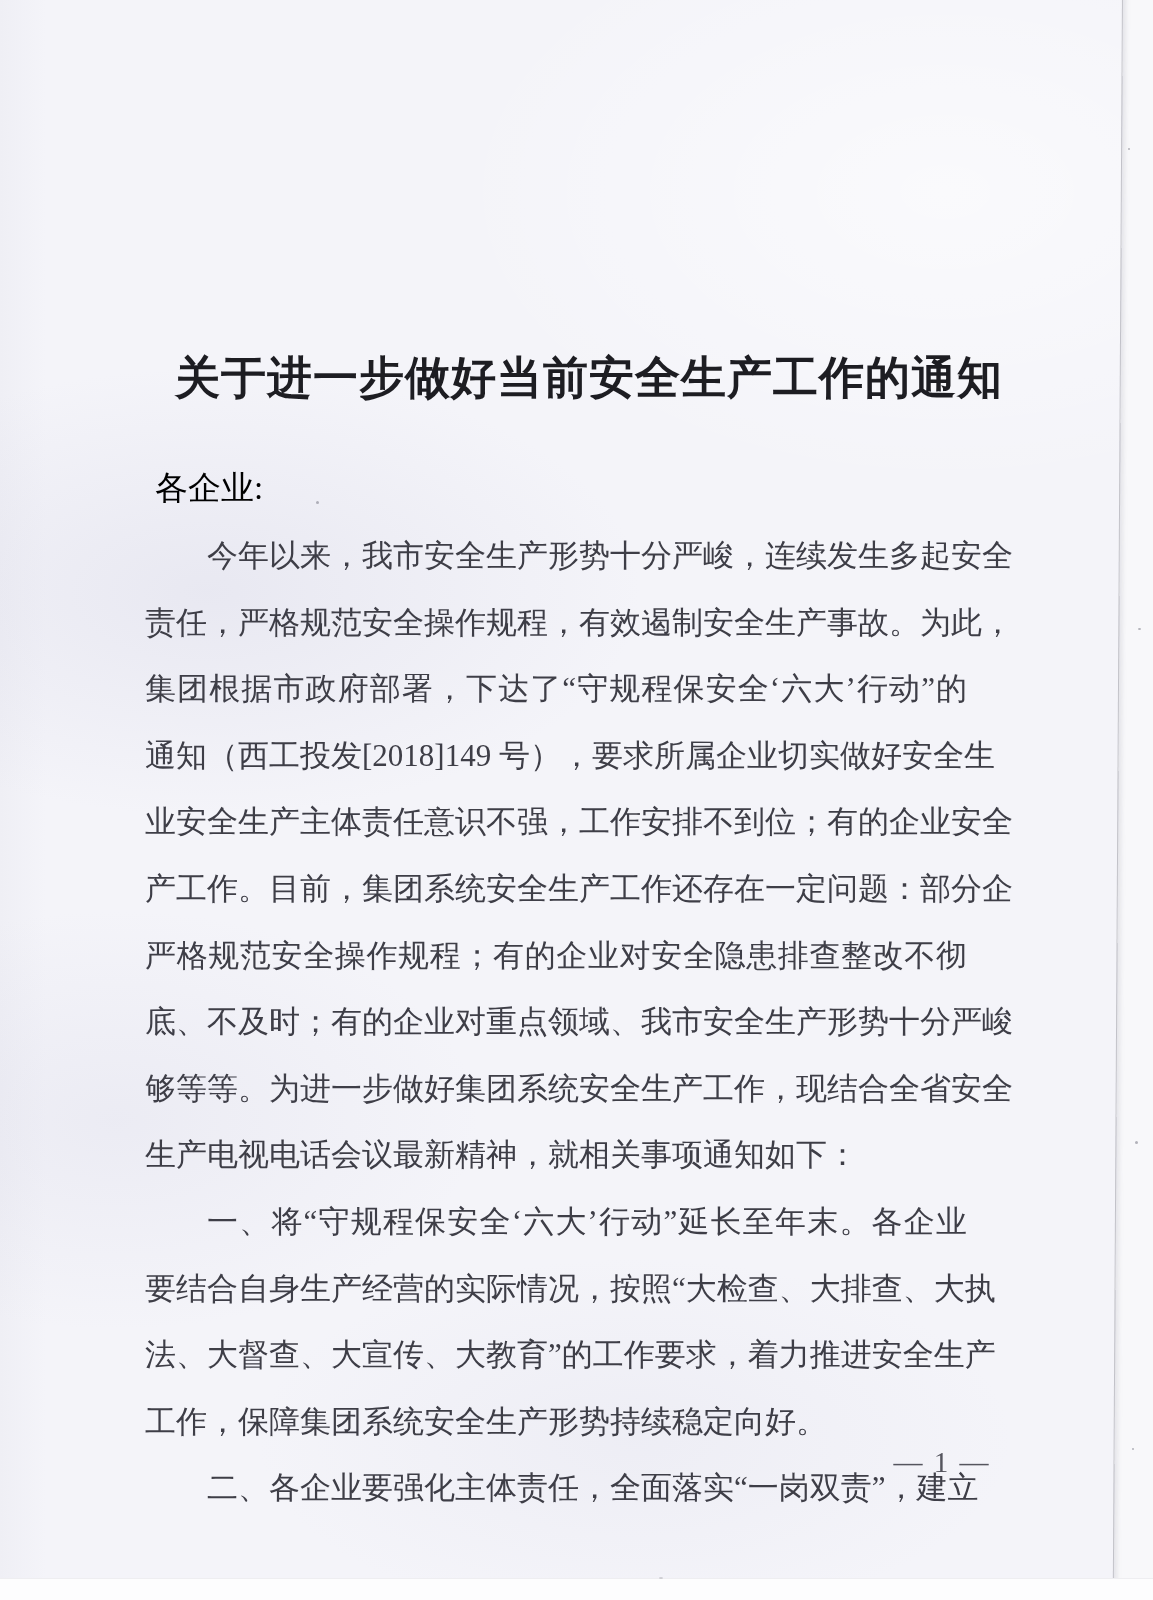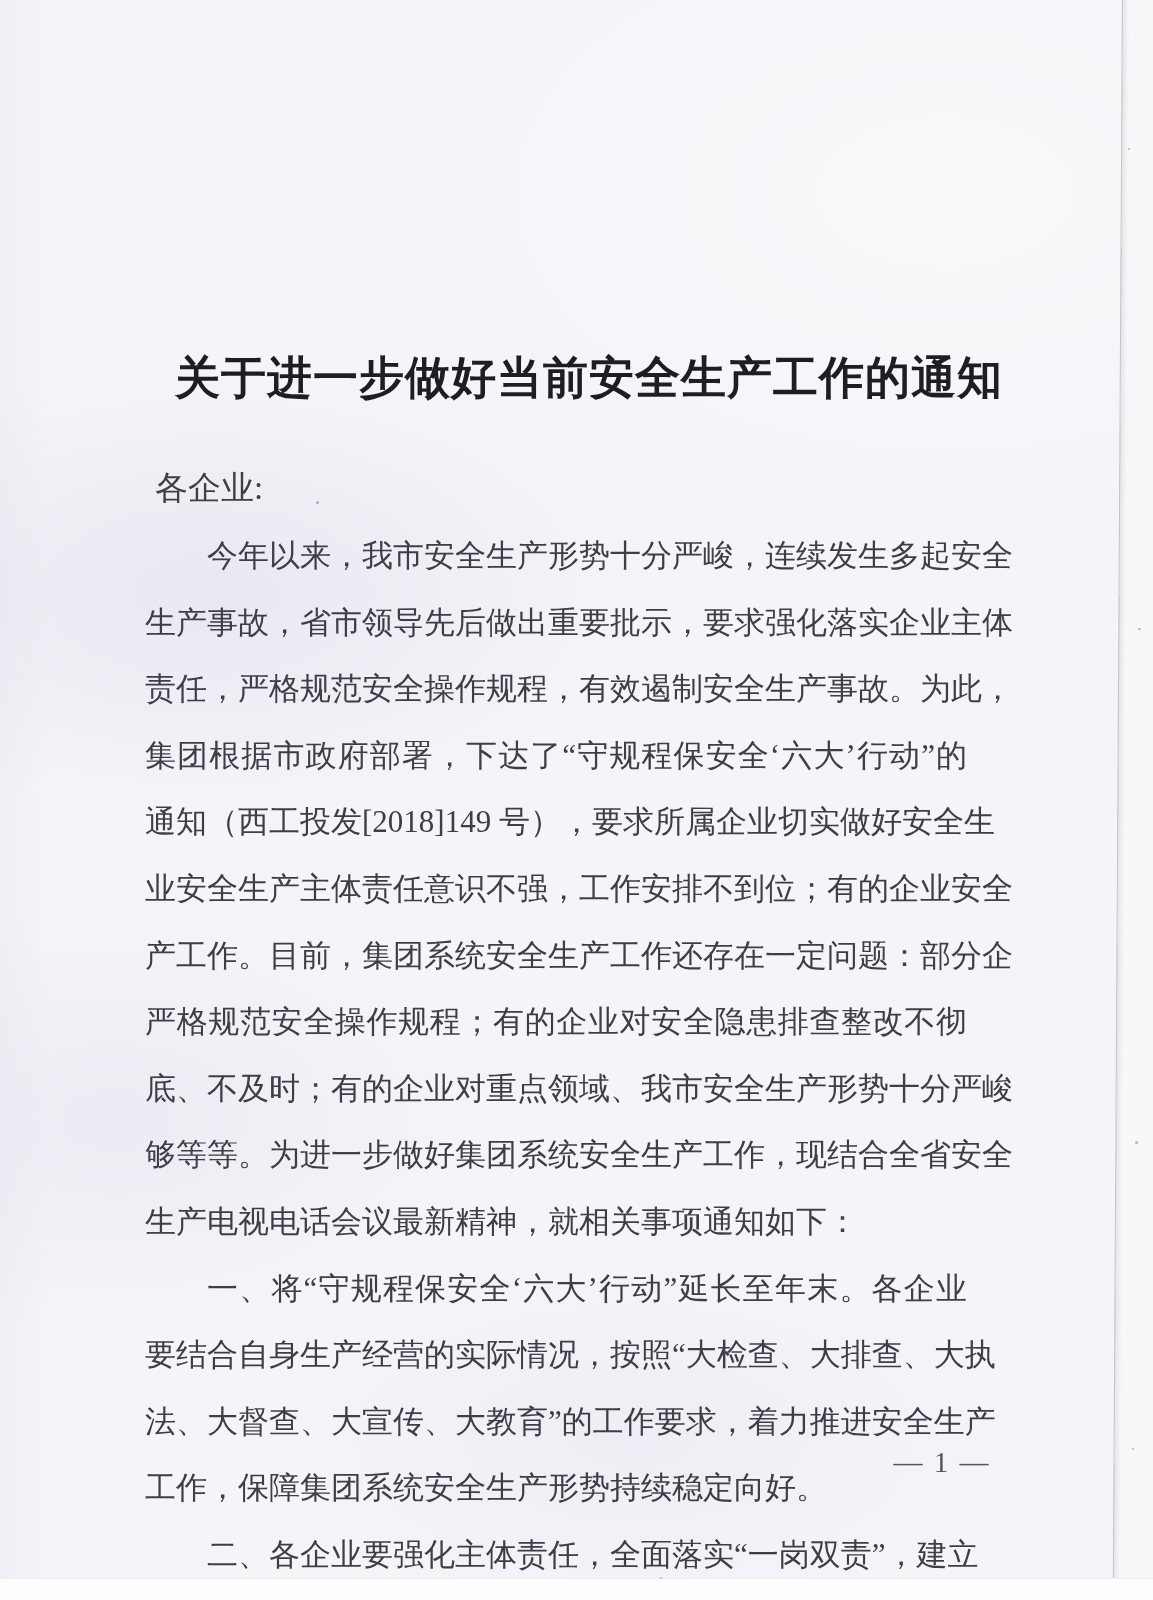--- a/index.html
+++ b/index.html
@@ -78,21 +78,21 @@
     color: #1d1d22;
     white-space: nowrap;
   }
   .salutation {
     position: absolute;
     top: 461px;
     left: 10px;
     height: 54px;
     line-height: 54px;
     font-size: 33px;
-    color: #404040;
+    color: #000000;
   }
   .body-lines {
     position: absolute;
     top: 516px;
     left: 0;
     width: 822px;
   }
   .line {
     height: 52.6px;
     line-height: 52.6px;
@@ -134,21 +134,20 @@
   <div class="speck" style="left:1138px; top:628px; width:3px; height:2px;"></div>
   <div class="speck" style="left:1135px; top:1141px; width:3px; height:3px;"></div>
   <div class="speck" style="left:1132px; top:1448px; width:2px; height:2px;"></div>
   <div class="speck" style="left:659px; top:1577px; width:4px; height:2px; opacity:0.35;"></div>
 
   <div class="content">
     <h1 class="doc-title">关于进一步做好当前安全生产工作的通知</h1>
     <div class="salutation">各企业:</div>
     <div class="body-lines">
       <div class="line indent">今年以来，我市安全生产形势十分严峻，连续发生多起安全</div>
-      <div class="line">生产事故，省市领导先后做出重要批示，要求强化落实企业主体</div>
       <div class="line">责任，严格规范安全操作规程，有效遏制安全生产事故。为此，</div>
       <div class="line">集团根据市政府部署，下达了“守规程保安全‘六大’行动”的</div>
       <div class="line">通知（西工投发[2018]149 号），要求所属企业切实做好安全生</div>
       <div class="line">业安全生产主体责任意识不强，工作安排不到位；有的企业安全</div>
       <div class="line">产工作。目前，集团系统安全生产工作还存在一定问题：部分企</div>
       <div class="line">严格规范安全操作规程；有的企业对安全隐患排查整改不彻</div>
       <div class="line">底、不及时；有的企业对重点领域、我市安全生产形势十分严峻</div>
       <div class="line">够等等。为进一步做好集团系统安全生产工作，现结合全省安全</div>
       <div class="line para-end">生产电视电话会议最新精神，就相关事项通知如下：</div>
       <div class="line indent">一、将“守规程保安全‘六大’行动”延长至年末。各企业</div>

